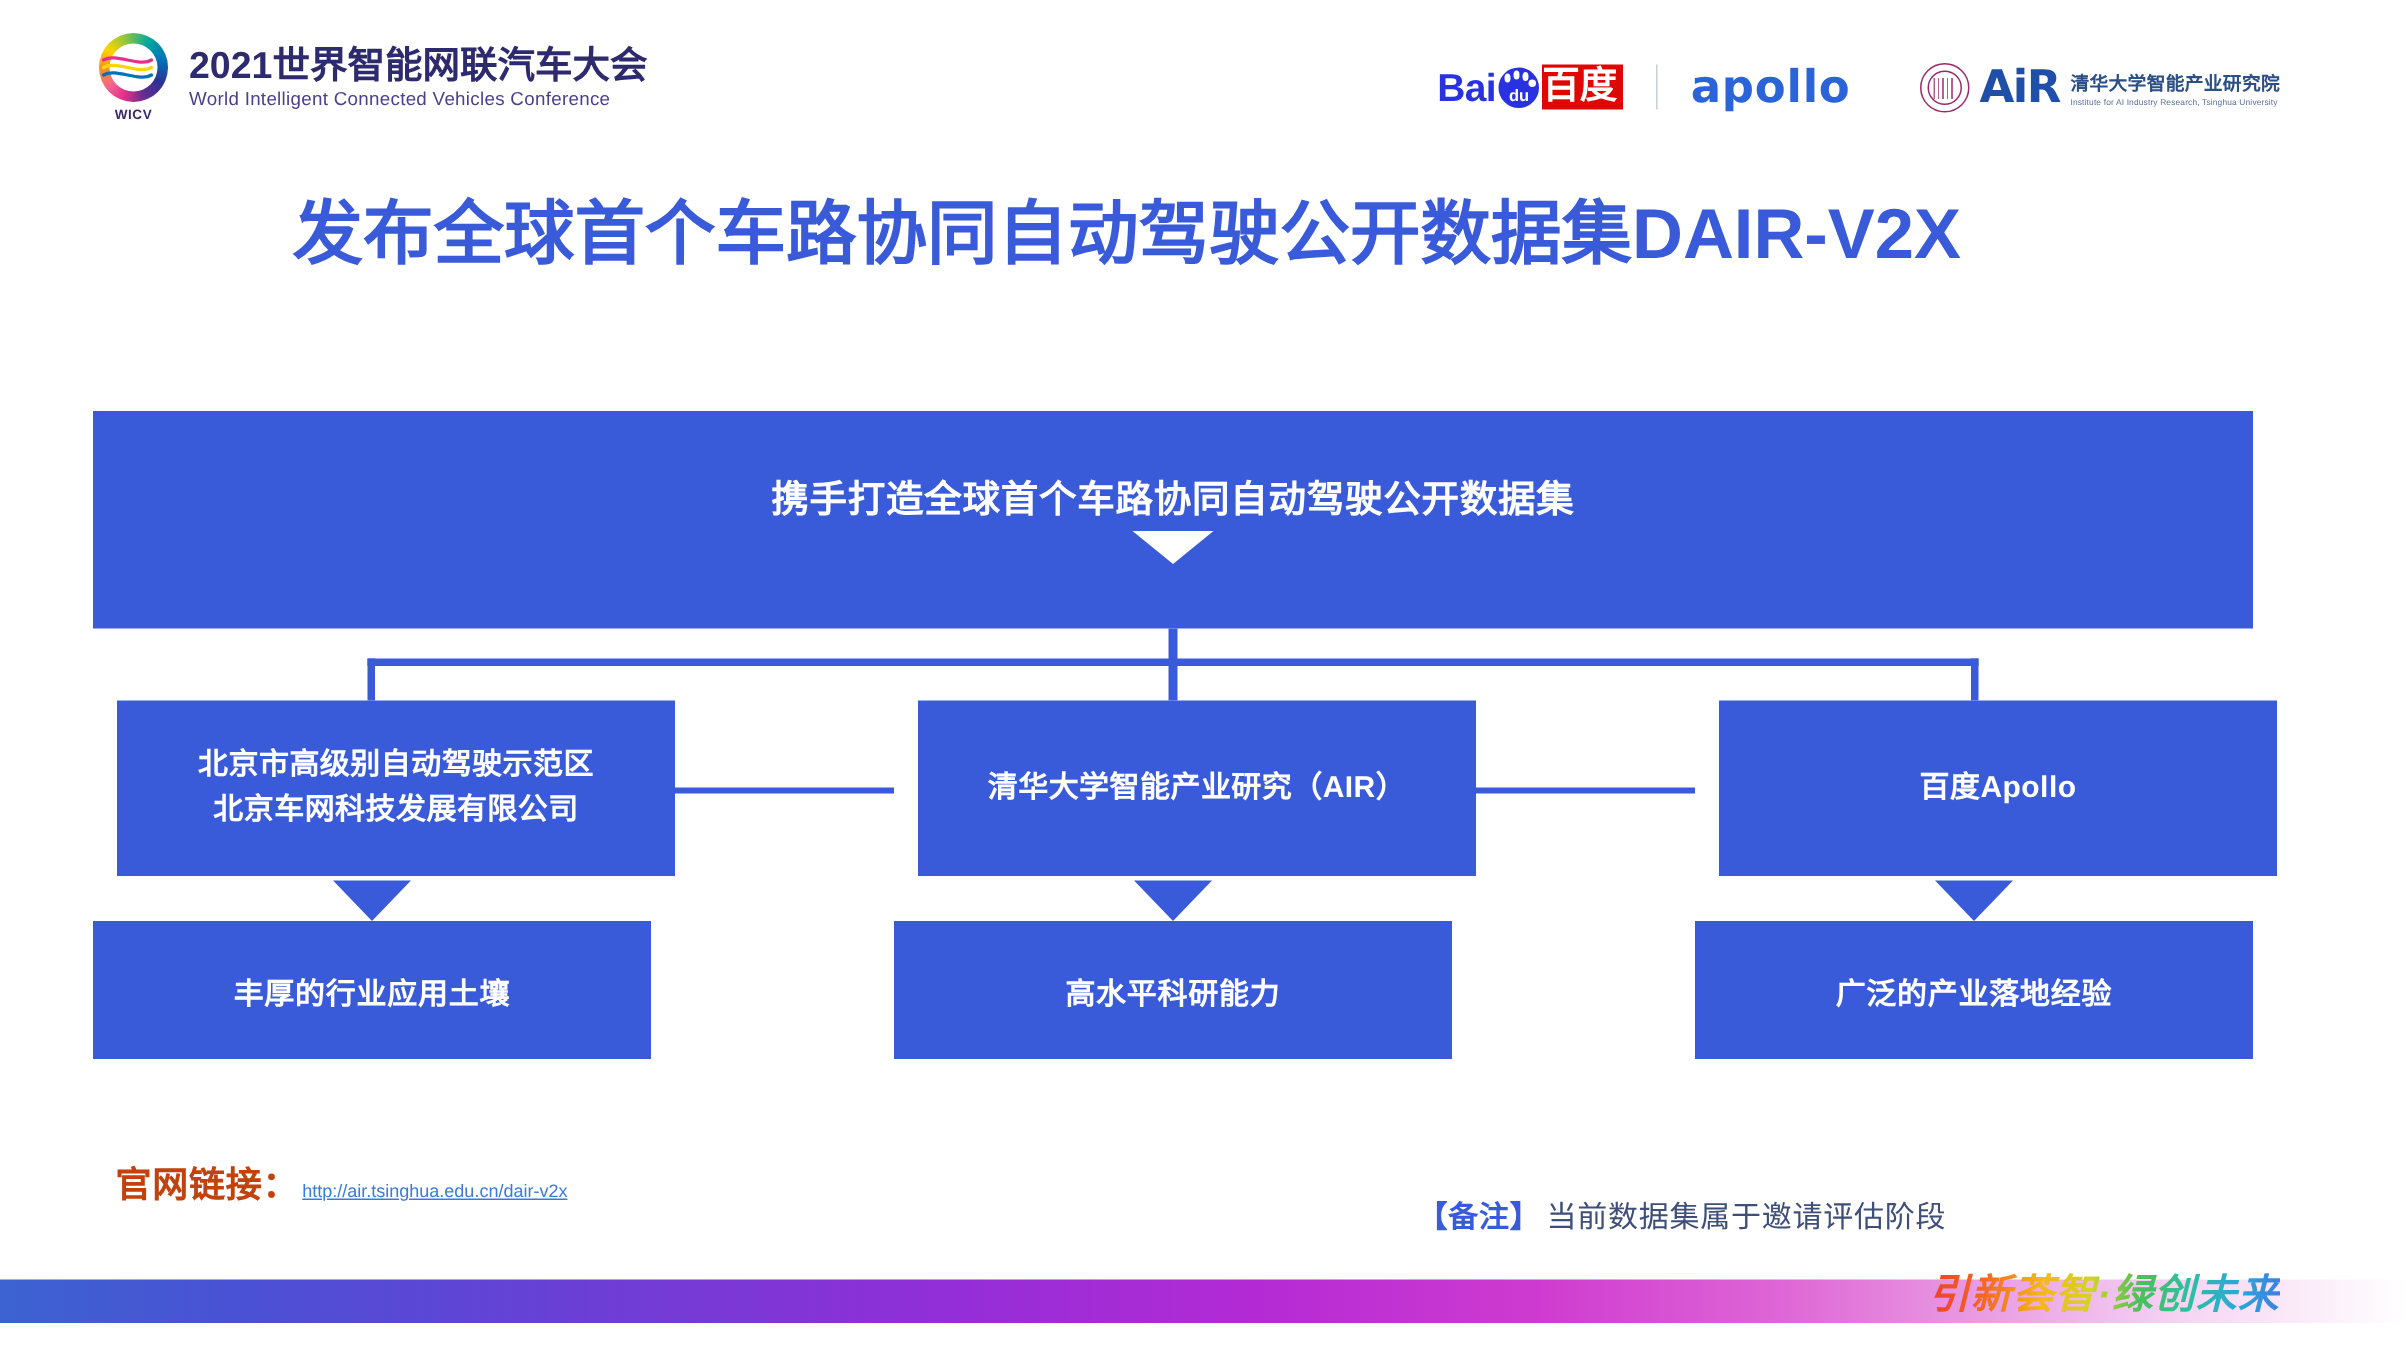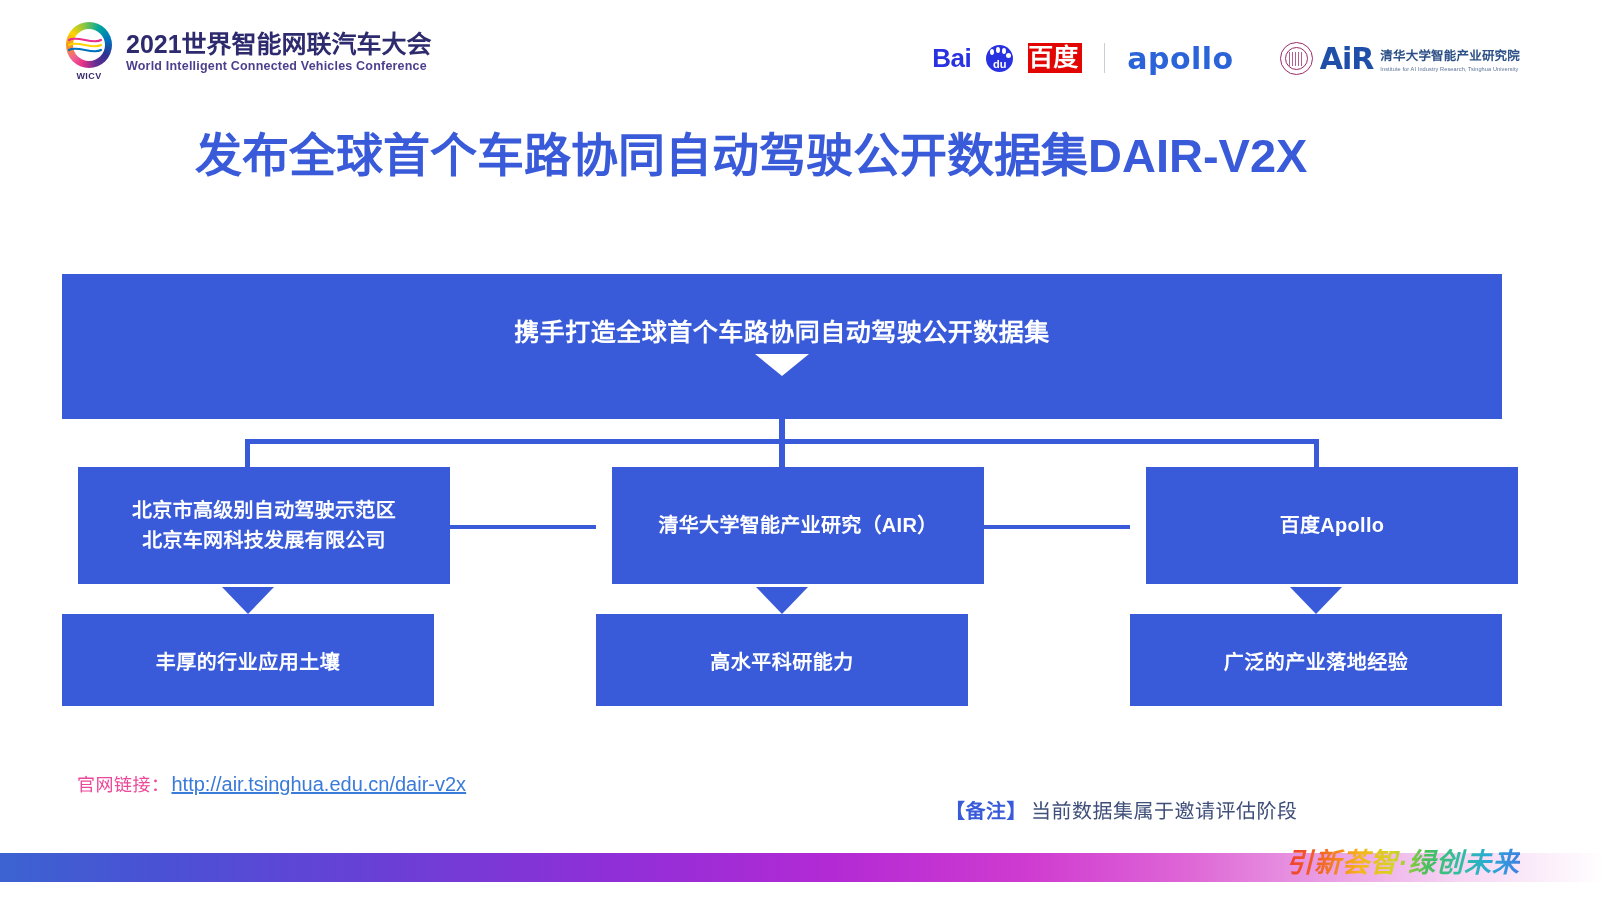--- a/index.html
+++ b/index.html
@@ -77,40 +77,40 @@
   .wicv-cn {
     font-size: 25px;
     font-weight: bold;
     color: #2e2a6e;
     letter-spacing: 0px;
     line-height: 1.12;
     white-space: nowrap;
   }
   .wicv-en {
     font-size: 12.5px;
-    font-weight: bold;
+    font-weight: normal;
     color: #4b3f8e;
     letter-spacing: .2px;
     white-space: nowrap;
     margin-top: 1px;
   }
 
   
   .logo-group {
     position: absolute;
     right: 84px; top: 36px;
     display: flex;
     align-items: center;
     gap: 0;
     height: 44px;
   }
   .baidu-logo {
     display: flex;
     align-items: center;
-    gap: 14px;
+    gap: 1px;
     font-weight: bold;
     justify-content: flex-end;
   }
   .baidu-bai {
     font-size: 26px;
     color: #2932e1;
     font-weight: bold;
     letter-spacing: -.5px;
   }
   .baidu-paw {
@@ -331,27 +331,27 @@
     height: 50px;
   }
   .site-link {
     position: absolute;
     left: 77px; top: 0;
     display: flex;
     align-items: baseline;
     white-space: nowrap;
   }
   .site-link-label {
-    font-size: 18px;
-    font-weight: normal;
-    color: #ec4899;
+    font-size: 24px;
+    font-weight: bold;
+    color: #c2410c;
     letter-spacing: .5px;
   }
   .site-link-url {
-    font-size: 20px;
+    font-size: 12px;
     color: #3a7ad9;
     text-decoration: underline;
     letter-spacing: 0px;
     margin-left: 2px;
     text-align: center;
   }
   .remark {
     position: absolute;
     left: 945px; top: 1px;
     display: flex;

